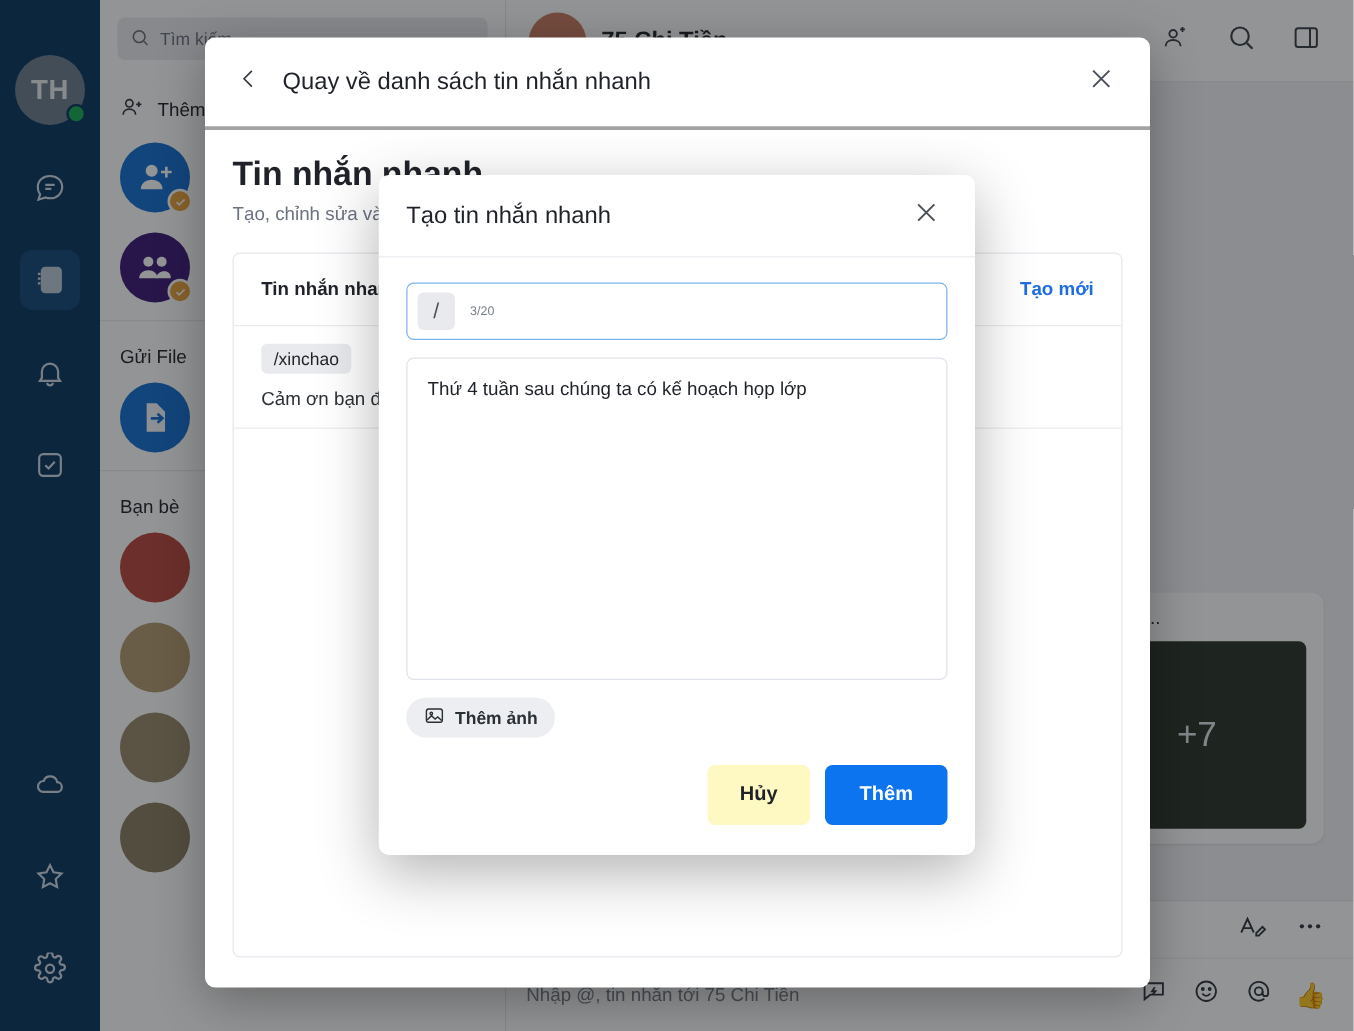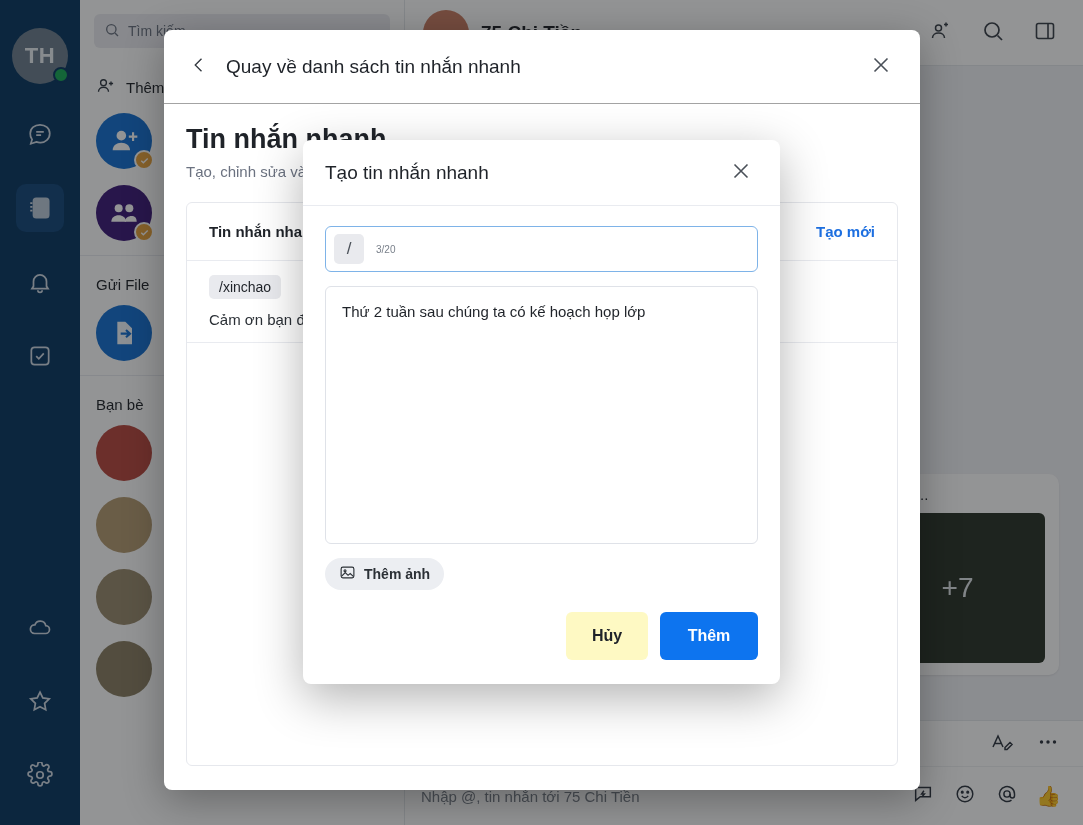--- a/index.html
+++ b/index.html
@@ -12,21 +12,21 @@
   #app { position: relative; width: 1083px; height: 825px; }
 
   
   .app-base { position: absolute; inset: 0; display: flex; background: #fff; }
 
   
   .rail {
     width: 80px; flex: 0 0 80px;
     background: #0a3761;
     display: flex; flex-direction: column; align-items: center;
-    padding-top: 28px;
+    padding-top: 44px;
   }
   .rail-avatar {
     width: 56px; height: 56px; border-radius: 50%;
     background: #6e7f8f;
     color: #e9eef3; font-size: 22px; font-weight: 600;
     display: flex; align-items: center; justify-content: center;
     position: relative; letter-spacing: .5px;
   }
   .rail-avatar .dot {
     position: absolute; right: -1px; bottom: 1px;
@@ -125,21 +125,21 @@
 
   
   .qm-panel {
     position: absolute; left: 164px; top: 30px; width: 756px; height: 760px;
     background: #fff; border-radius: 8px;
     box-shadow: 0 10px 40px rgba(0,0,0,.30);
     display: flex; flex-direction: column; overflow: hidden;
   }
   .qm-head {
     height: 74px; flex: 0 0 74px; display: flex; align-items: center;
-    padding: 0 22px; gap: 14px; border-bottom: 1px solid #a3a3a3;
+    padding: 0 22px; gap: 14px; border-bottom: 3px solid #a3a3a3;
   }
   .qm-back { width: 26px; height: 26px; display: flex; align-items: center; justify-content: center; color: #32383f; }
   .qm-back svg { width: 20px; height: 20px; }
   .qm-head-title { font-size: 19px; color: #1f2329; flex: 1; }
   .qm-close { width: 34px; height: 34px; display: flex; align-items: center; justify-content: center; color: #4a5058; }
   .qm-close svg { width: 24px; height: 24px; }
   .qm-body { flex: 1 1 auto; padding: 20px 22px 24px; display: flex; flex-direction: column; }
   .qm-title { font-size: 27px; font-weight: 700; color: #1f2329; }
   .qm-sub { font-size: 15px; color: #6b7280; margin-top: 8px; }
   .qm-table {
@@ -512,21 +512,21 @@
               <path d="M5.5 5.5l13 13M18.5 5.5l-13 13"></path>
             </svg>
         </span>
       </div>
     </div>
     <div class="m-body">
       <div class="m-keyrow">
         <span class="m-slash">/</span>
         <span class="m-count">3/20</span>
       </div>
-      <div class="m-textarea" placeholder="Nhập nội dung tin nhắn nhanh">Thứ 2 tuần sau chúng ta có kế hoạch họp lớp</div>
+      <div class="m-textarea" placeholder="Nhập nội dung tin nhắn nhanh">Thứ 4 tuần sau chúng ta có kế hoạch họp lớp</div>
       <div class="m-chiprow">
         <span class="m-chip">
           <span>
             <svg viewBox="0 0 24 24" fill="none" stroke="currentColor" stroke-width="1.6">
               <rect x="3" y="4.5" width="18" height="15" rx="2.5"></rect>
               <circle cx="8.5" cy="9.5" r="1.4"></circle>
                 <path d="M3.8 17l5-5 4 4 3-2.5 4.4 4"></path>
             </svg>
           </span>
           <span>Thêm ảnh</span>

